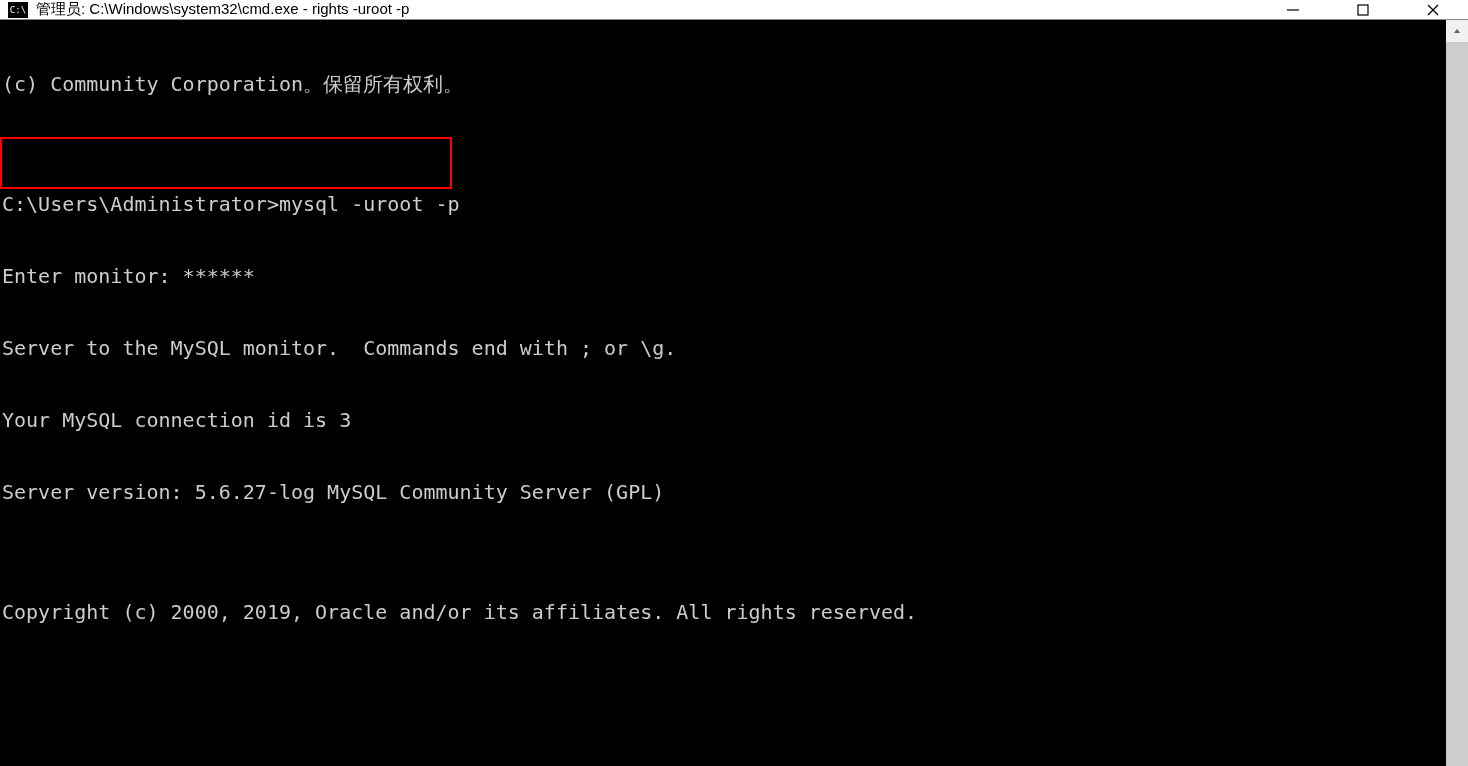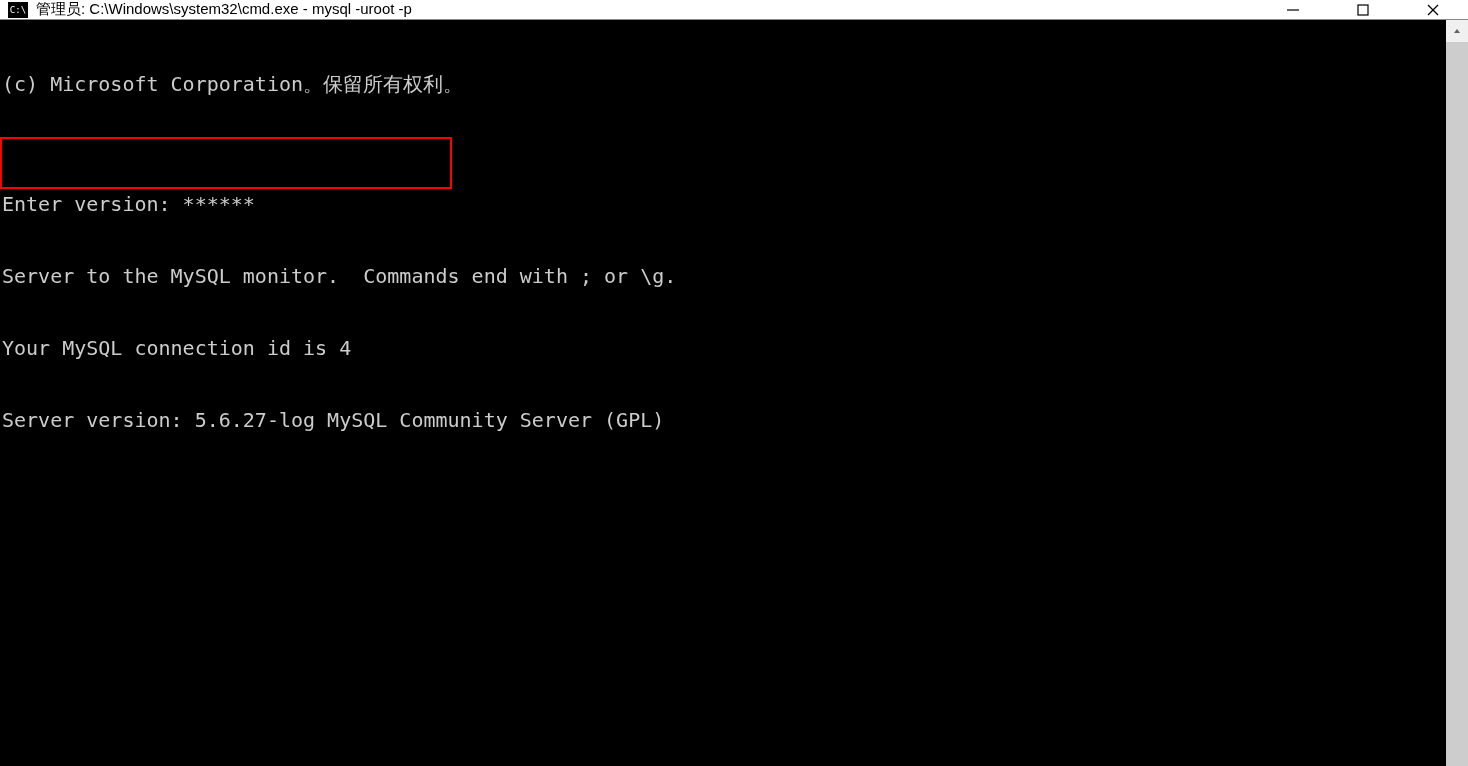--- a/index.html
+++ b/index.html
@@ -113,21 +113,21 @@
       right: 0;
       height: 100%;
       background: #cdcdcd;
     }
   </style>
 </head>
 <body>
 
 <div class="titlebar">
   <div class="titlebar-icon">C:\</div>
-  <div class="titlebar-title">管理员: C:\Windows\system32\cmd.exe - mysql  -uroot -p</div>
+  <div class="titlebar-title">管理员: C:\Windows\system32\cmd.exe - rights  -uroot -p</div>
   <div class="titlebar-controls">
     <div class="titlebar-btn">
       <svg viewBox="0 0 14 14">
           <line x1="1" y1="7" x2="13" y2="7" stroke="#000" stroke-width="1.2"></line>
         </svg>
     </div>
     <div class="titlebar-btn">
       <svg viewBox="0 0 14 14">
           <rect x="2" y="2" width="10" height="10" fill="none" stroke="#000" stroke-width="1.2"></rect>
         </svg>
@@ -136,27 +136,29 @@
       <svg viewBox="0 0 14 14">
           <line x1="2" y1="2" x2="12" y2="12" stroke="#000" stroke-width="1.2"></line>
           <line x1="12" y1="2" x2="2" y2="12" stroke="#000" stroke-width="1.2"></line>
         </svg>
     </div>
   </div>
 </div>
 
 <div class="terminal-area">
   <div class="terminal-content">
-    <span class="terminal-line">(c) Microsoft Corporation。保留所有权利。</span>
+    <span class="terminal-line">(c) Community Corporation。保留所有权利。</span>
     <span class="terminal-line"></span>
-    <span class="terminal-line">Enter version: ******</span>
+    <span class="terminal-line">C:\Users\Administrator&gt;mysql -uroot -p</span>
+    <span class="terminal-line">Enter monitor: ******</span>
     <span class="terminal-line">Server to the MySQL monitor.  Commands end with ; or \g.</span>
-    <span class="terminal-line">Your MySQL connection id is 4</span>
+    <span class="terminal-line">Your MySQL connection id is 3</span>
     <span class="terminal-line">Server version: 5.6.27-log MySQL Community Server (GPL)</span>
     <span class="terminal-line"></span>
+    <span class="terminal-line">Copyright (c) 2000, 2019, Oracle and/or its affiliates. All rights reserved.</span>
     <span class="terminal-line"></span>
     
     
     
     <span class="terminal-line"></span>
     
     <span class="terminal-line"></span>
     
     <div class="highlight-box"></div>
   </div>

